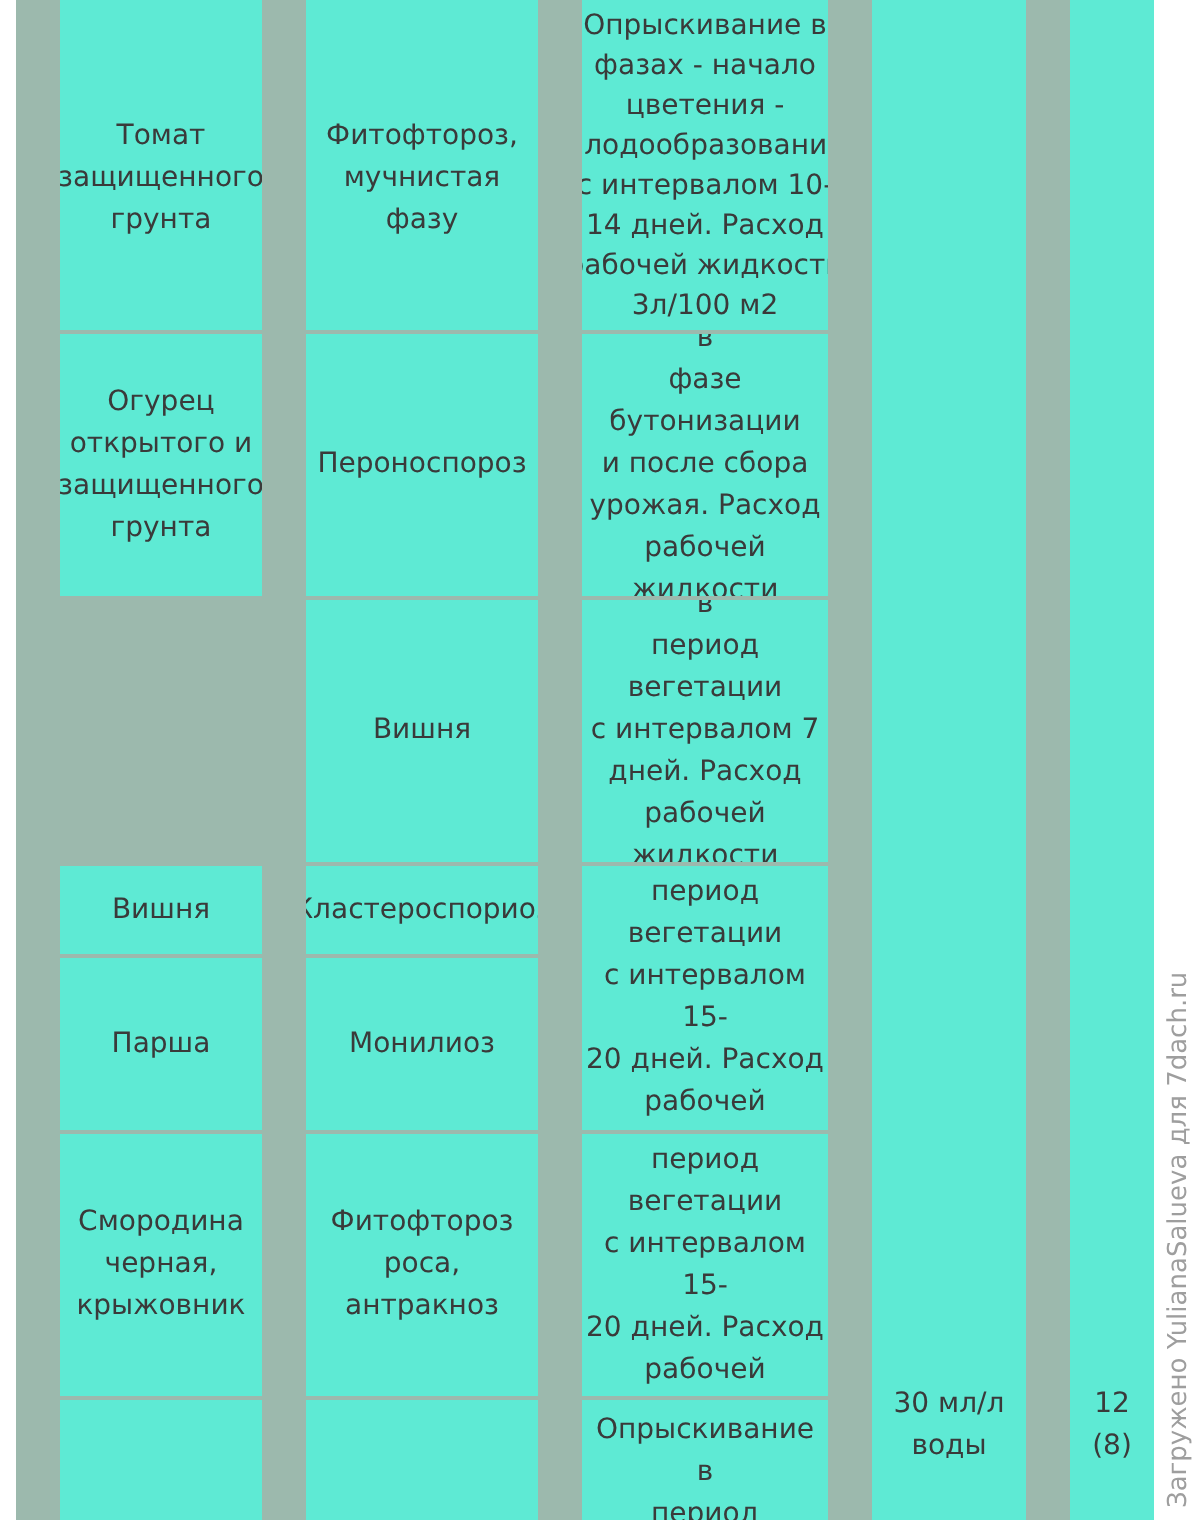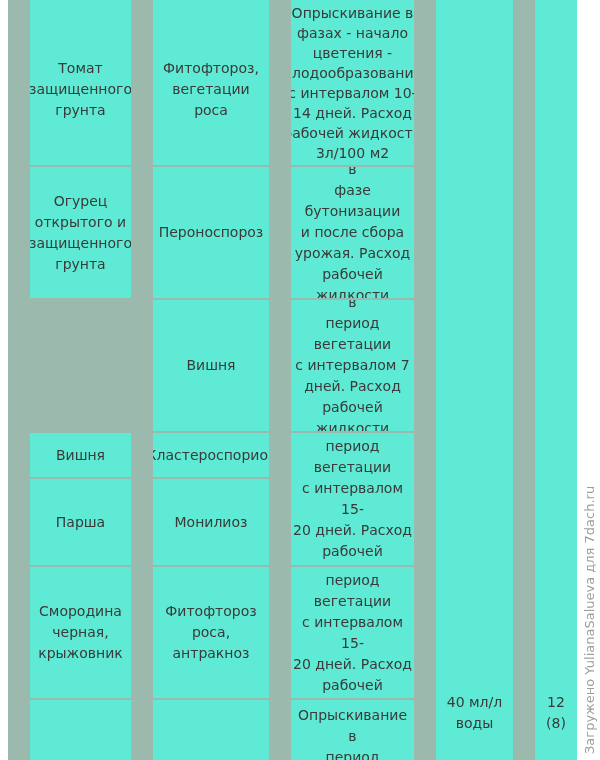--- a/index.html
+++ b/index.html
@@ -75,32 +75,32 @@
 </head>
 <body>
 
 <div class="screen">
   <div class="grid">
 
     <div class="cell pad-top" style="grid-column:1;grid-row:1">Томат
 защищенного
 грунта</div>
     <div class="cell pad-top" style="grid-column:2;grid-row:1">Фитофтороз,
-вегетации роса</div>
+мучнистая фазу</div>
     <div class="cell tight" style="grid-column:3;grid-row:1">Опрыскивание в
 фазах - начало
 цветения -
 плодообразования
 с интервалом 10-
 14 дней. Расход
 рабочей жидкости
 3л/100 м2</div>
 
     <div class="cell span-cell" style="grid-column:4;grid-row:1 / span 7">
-      <span class="late-label">40 мл/л
+      <span class="late-label">30 мл/л
 воды</span>
     </div>
 
     <div class="cell span-cell" style="grid-column:5;grid-row:1 / span 7">
       <span class="late-label">12 (8)</span>
     </div>
 
     <div class="cell" style="grid-column:1;grid-row:2">Огурец
 открытого и
 защищенного

